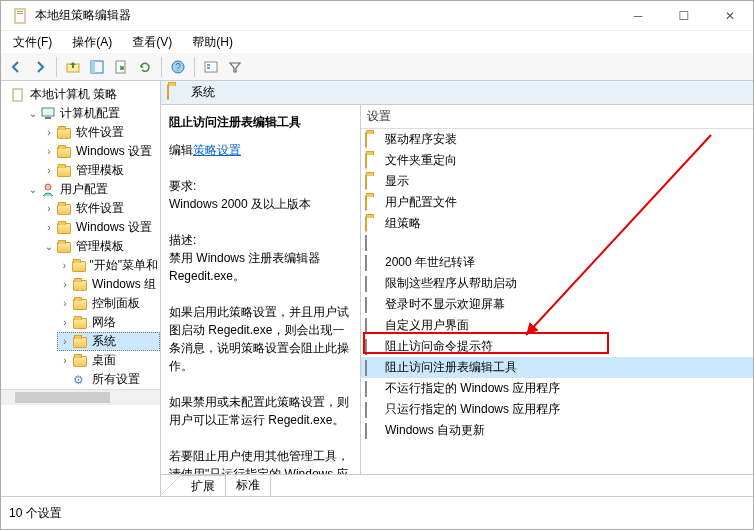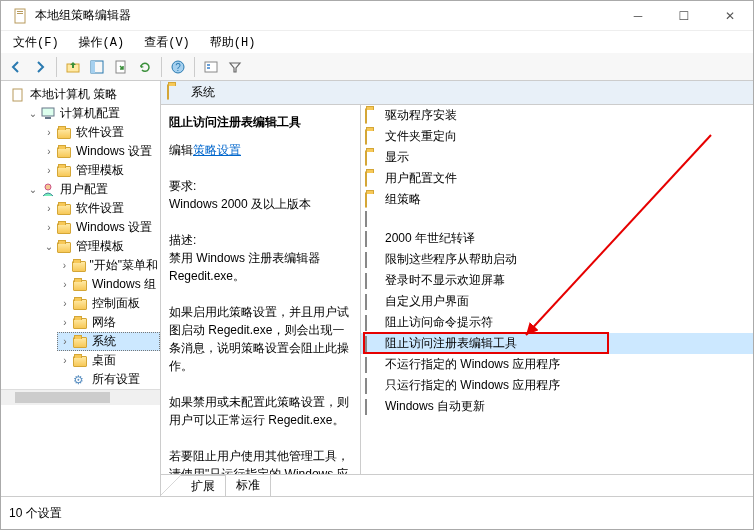--- a/index.html
+++ b/index.html
@@ -20,21 +20,21 @@
   height: 30px;
   display: flex;
   align-items: center;
   padding-left: 12px;
   background: #fff;
   border-bottom: 1px solid #eee;
 }
 .titlebar .ticon { width: 16px; height: 16px; margin-right: 6px; }
 .titlebar .wincontrols { margin-left: auto; display: flex; }
 .titlebar .winbtn { width: 46px; height: 30px; display: flex; align-items: center; justify-content: center; color: #555; }
-.menubar { height: 22px; display: flex; align-items: center; gap: 12px; padding: 0 8px; font-family: Liberation Mono, monospace; }
+.menubar { height: 22px; display: flex; align-items: center; gap: 12px; padding: 0 8px; }
 .menubar .mitem { padding: 2px 4px; }
 .toolbar { height: 28px; display: flex; align-items: center; padding: 0 4px; gap: 2px; border-bottom: 1px solid #ccc; background: #f7f7f7; }
 .tbtn { width: 22px; height: 22px; display: flex; align-items: center; justify-content: center; border: 1px solid transparent; }
 .tsep { width: 1px; height: 20px; background: #ccc; margin: 0 3px; }
 .content { flex: 1; display: flex; overflow: hidden; }
 .treepane { width: 160px; border-right: 1px solid #ccc; overflow: auto; padding: 4px 0; }
 .tree ul { list-style: none; margin: 0; padding-left: 16px; }
 .tree > ul { padding-left: 8px; }
 .tree li { white-space: nowrap; }
 .trow { display: flex; align-items: center; padding: 1px 2px; }
@@ -341,20 +341,21 @@
         <div>要求:</div>
         <div>Windows 2000 及以上版本</div>
         <br>
         <div>描述:</div>
         <div>禁用 Windows 注册表编辑器 Regedit.exe。</div><br>
         <div>如果启用此策略设置，并且用户试图启动 Regedit.exe，则会出现一条消息，说明策略设置会阻止此操作。</div><br>
         <div>如果禁用或未配置此策略设置，则用户可以正常运行 Regedit.exe。</div><br>
         <div>若要阻止用户使用其他管理工具，请使用"只运行指定的 Windows 应用程序"策略设置。</div>
       </div>
       <div class="listpane">
+        <div class="listhead">设置</div>
         <div id="list-body">
             <div class="litem">
               <span class="licn"><span class="fld"></span></span>
               <span>驱动程序安装</span>
             </div>
             <div class="litem">
               <span class="licn"><span class="fld"></span></span>
               <span>文件夹重定向</span>
             </div>
             <div class="litem">

